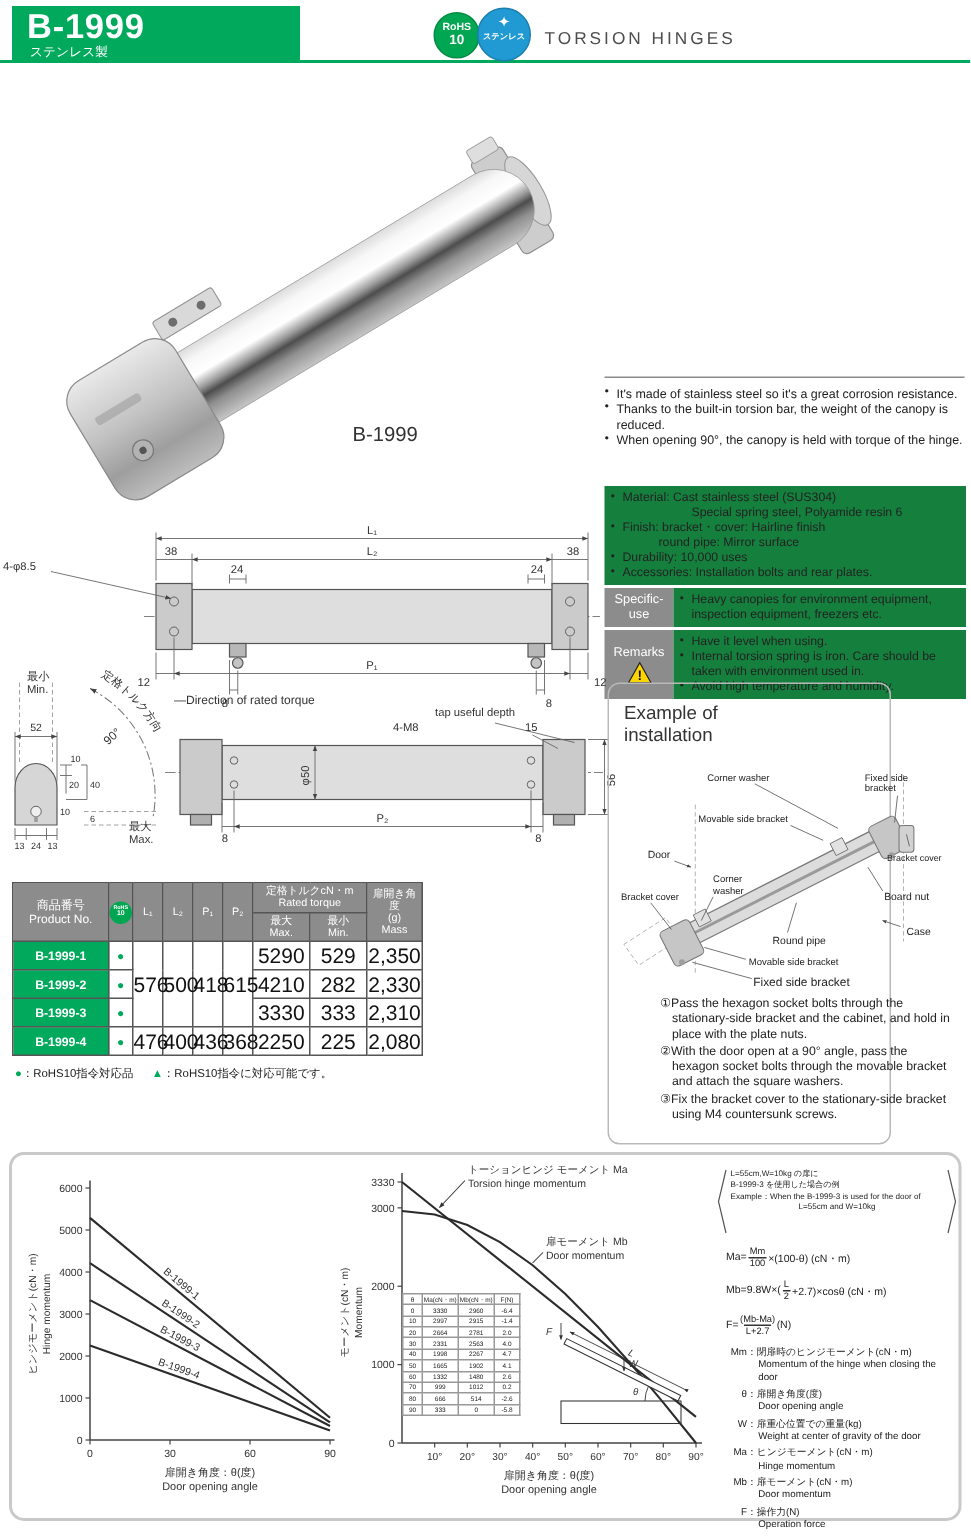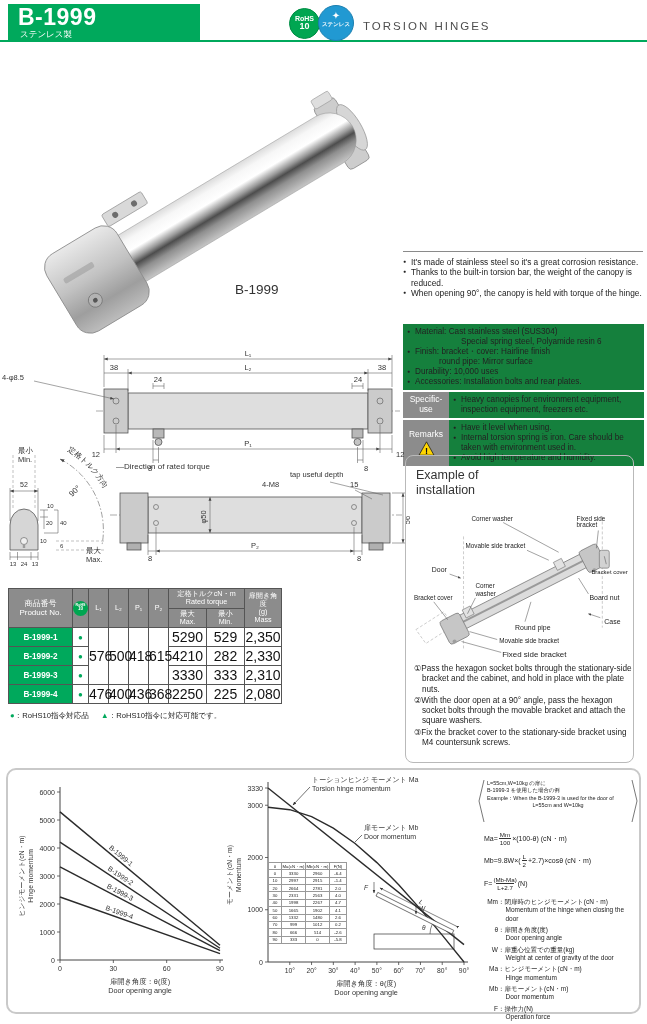--- a/index.html
+++ b/index.html
@@ -54,26 +54,26 @@
   .rohs-mini { width:15px; height:15px; margin:0 auto; border-radius:50%; background:#00a651; color:#fff; font-weight:bold; }
   .rohs-mini .rm1 { display:block; font-size:3.6px; padding-top:3px; line-height:1; }
   .rohs-mini .rm2 { display:block; font-size:4.6px; line-height:1; }
   .ptable td { font-size:14px; height:19px; background:#fff; color:#111; }
   .ptable td.pn { background:#00a95c; color:#fff; font-weight:bold; font-size:8.2px; }
   .ptable td.dot { color:#00a95c; font-size:8px; }
   .tnote { position:absolute; left:10px; top:711px; font-size:7.6px; color:#222; }
   .tnote .g { color:#00a95c; }
 
   
-  .install { position:absolute; left:405px; top:455px; width:229px; height:308px; border:1.5px solid #b9b9b9; border-radius:8px; }
+  .install { position:absolute; left:405px; top:455px; width:189px; height:308px; border:1.5px solid #b9b9b9; border-radius:8px; }
   .install-title { position:absolute; left:10px; top:12px; width:100px; font-size:12.5px; line-height:1.2; color:#333; }
   #installsvg { position:absolute; left:2px; top:52px; width:232px; height:152px; }
   #installsvg text { font-family:"Liberation Sans", sans-serif; fill:#222; }
   .steps { position:absolute; left:8px; top:208px; width:222px; font-size:8.2px; line-height:1.25; color:#222; }
-  .step { text-indent:-8px; padding-left:8px; margin-bottom:1px; }
+  .step { text-indent:-8px; padding-left:8px; margin-bottom:1px;margin-left:26px; }
 
   
   .chartbox { position:absolute; left:6px; top:768px; width:635px; height:246px; border:2px solid #c9c9c9; border-radius:10px; background:#fff; }
   #chart1 { position:absolute; left:14px; top:778px; width:212px; height:232px; }
   #chart2 { position:absolute; left:224px; top:772px; width:252px; height:240px; }
   #chart1 text, #chart2 text { font-family:"Liberation Sans", sans-serif; }
 
   .mtable { position:absolute; left:268px; top:862px; width:78px; border-collapse:collapse; table-layout:fixed; background:#fff; }
   .mtable th, .mtable td { border:0.6px solid #999; font-size:4.3px; font-weight:normal; text-align:center; padding:0.5px 0; line-height:1.25; color:#222; }
 

